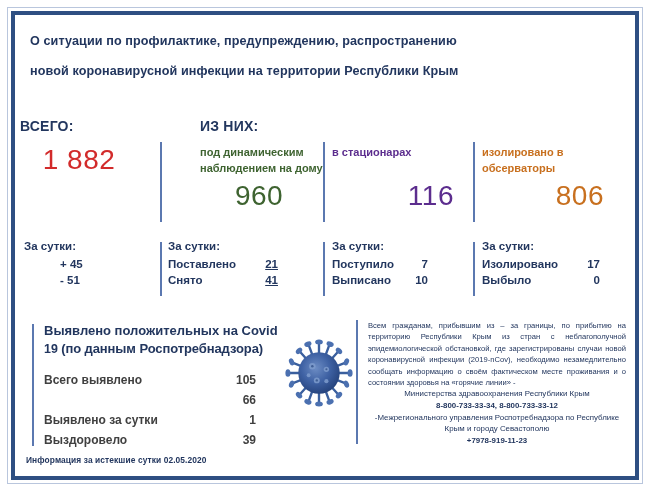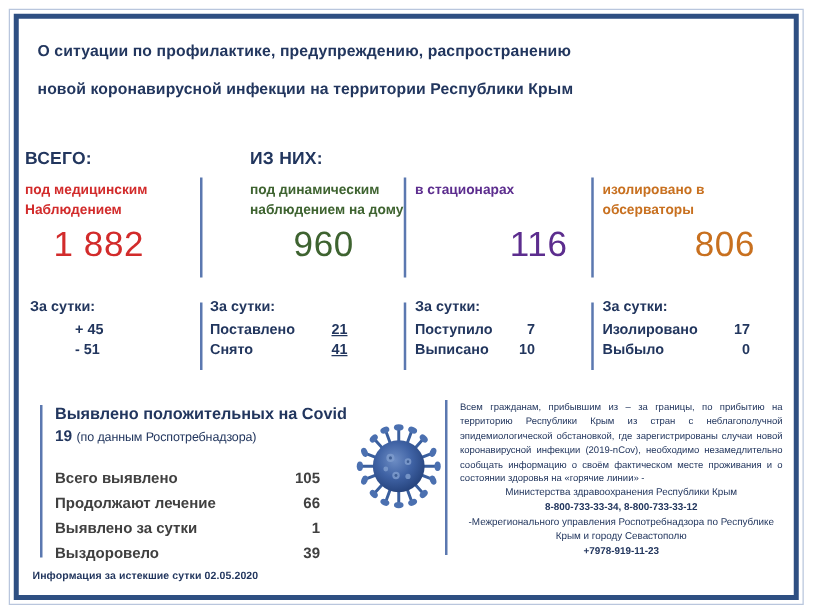--- a/index.html
+++ b/index.html
@@ -183,22 +183,22 @@
     line-height: 18px;
   }
   .covid-sub {
     font-size: 12.4px;
     font-weight: bold;
     color: #22365e;
     line-height: 18px;
     margin-bottom: 12px;
   }
   .covid-sub .small {
-    font-size: 10px;
-    font-weight: normal;
+    font-size: 13px;
+    font-weight: bold;
     letter-spacing: -0.1px;
   }
   .covid-line {
     font-size: 12px;
     font-weight: bold;
     color: #404040;
     line-height: 20px;
     display: flex;
   }
   .covid-line .cl-label { flex: 0 0 auto; }
@@ -269,24 +269,20 @@
     <div class="title-line">новой коронавирусной инфекции на территории Республики Крым</div>
   </div>
 
   <div class="stats-row">
     <div class="vdiv vdiv-1"></div>
     <div class="vdiv vdiv-2"></div>
     <div class="vdiv vdiv-3"></div>
 
     <div class="stat-col col-total">
       <div class="kicker">ВСЕГО:</div>
-      <div class="stat-label c-red">
-        <div>под медицинским</div>
-        <div>Наблюдением</div>
-      </div>
       <div class="stat-value c-red">1 882</div>
     </div>
 
     <div class="stat-col col-home">
       <div class="kicker">ИЗ НИХ:</div>
       <div class="stat-label c-green">
         <div>под динамическим</div>
         <div>наблюдением на дому</div>
       </div>
       <div class="stat-value c-green">960</div>
@@ -370,21 +366,20 @@
     <div class="covid-title">Выявлено положительных на Covid</div>
     <div class="covid-sub">
       <span>19</span>
       <span class="small">(по данным Роспотребнадзора)</span>
     </div>
     <div class="covid-line">
       <span class="cl-label">Всего выявлено</span>
       <span class="cl-val">105</span>
     </div>
     <div class="covid-line">
-      <span class="cl-label">Продолжают лечение</span>
       <span class="cl-val">66</span>
     </div>
     <div class="covid-line">
       <span class="cl-label">Выявлено за сутки</span>
       <span class="cl-val">1</span>
     </div>
     <div class="covid-line">
       <span class="cl-label">Выздоровело</span>
       <span class="cl-val">39</span>
     </div>

